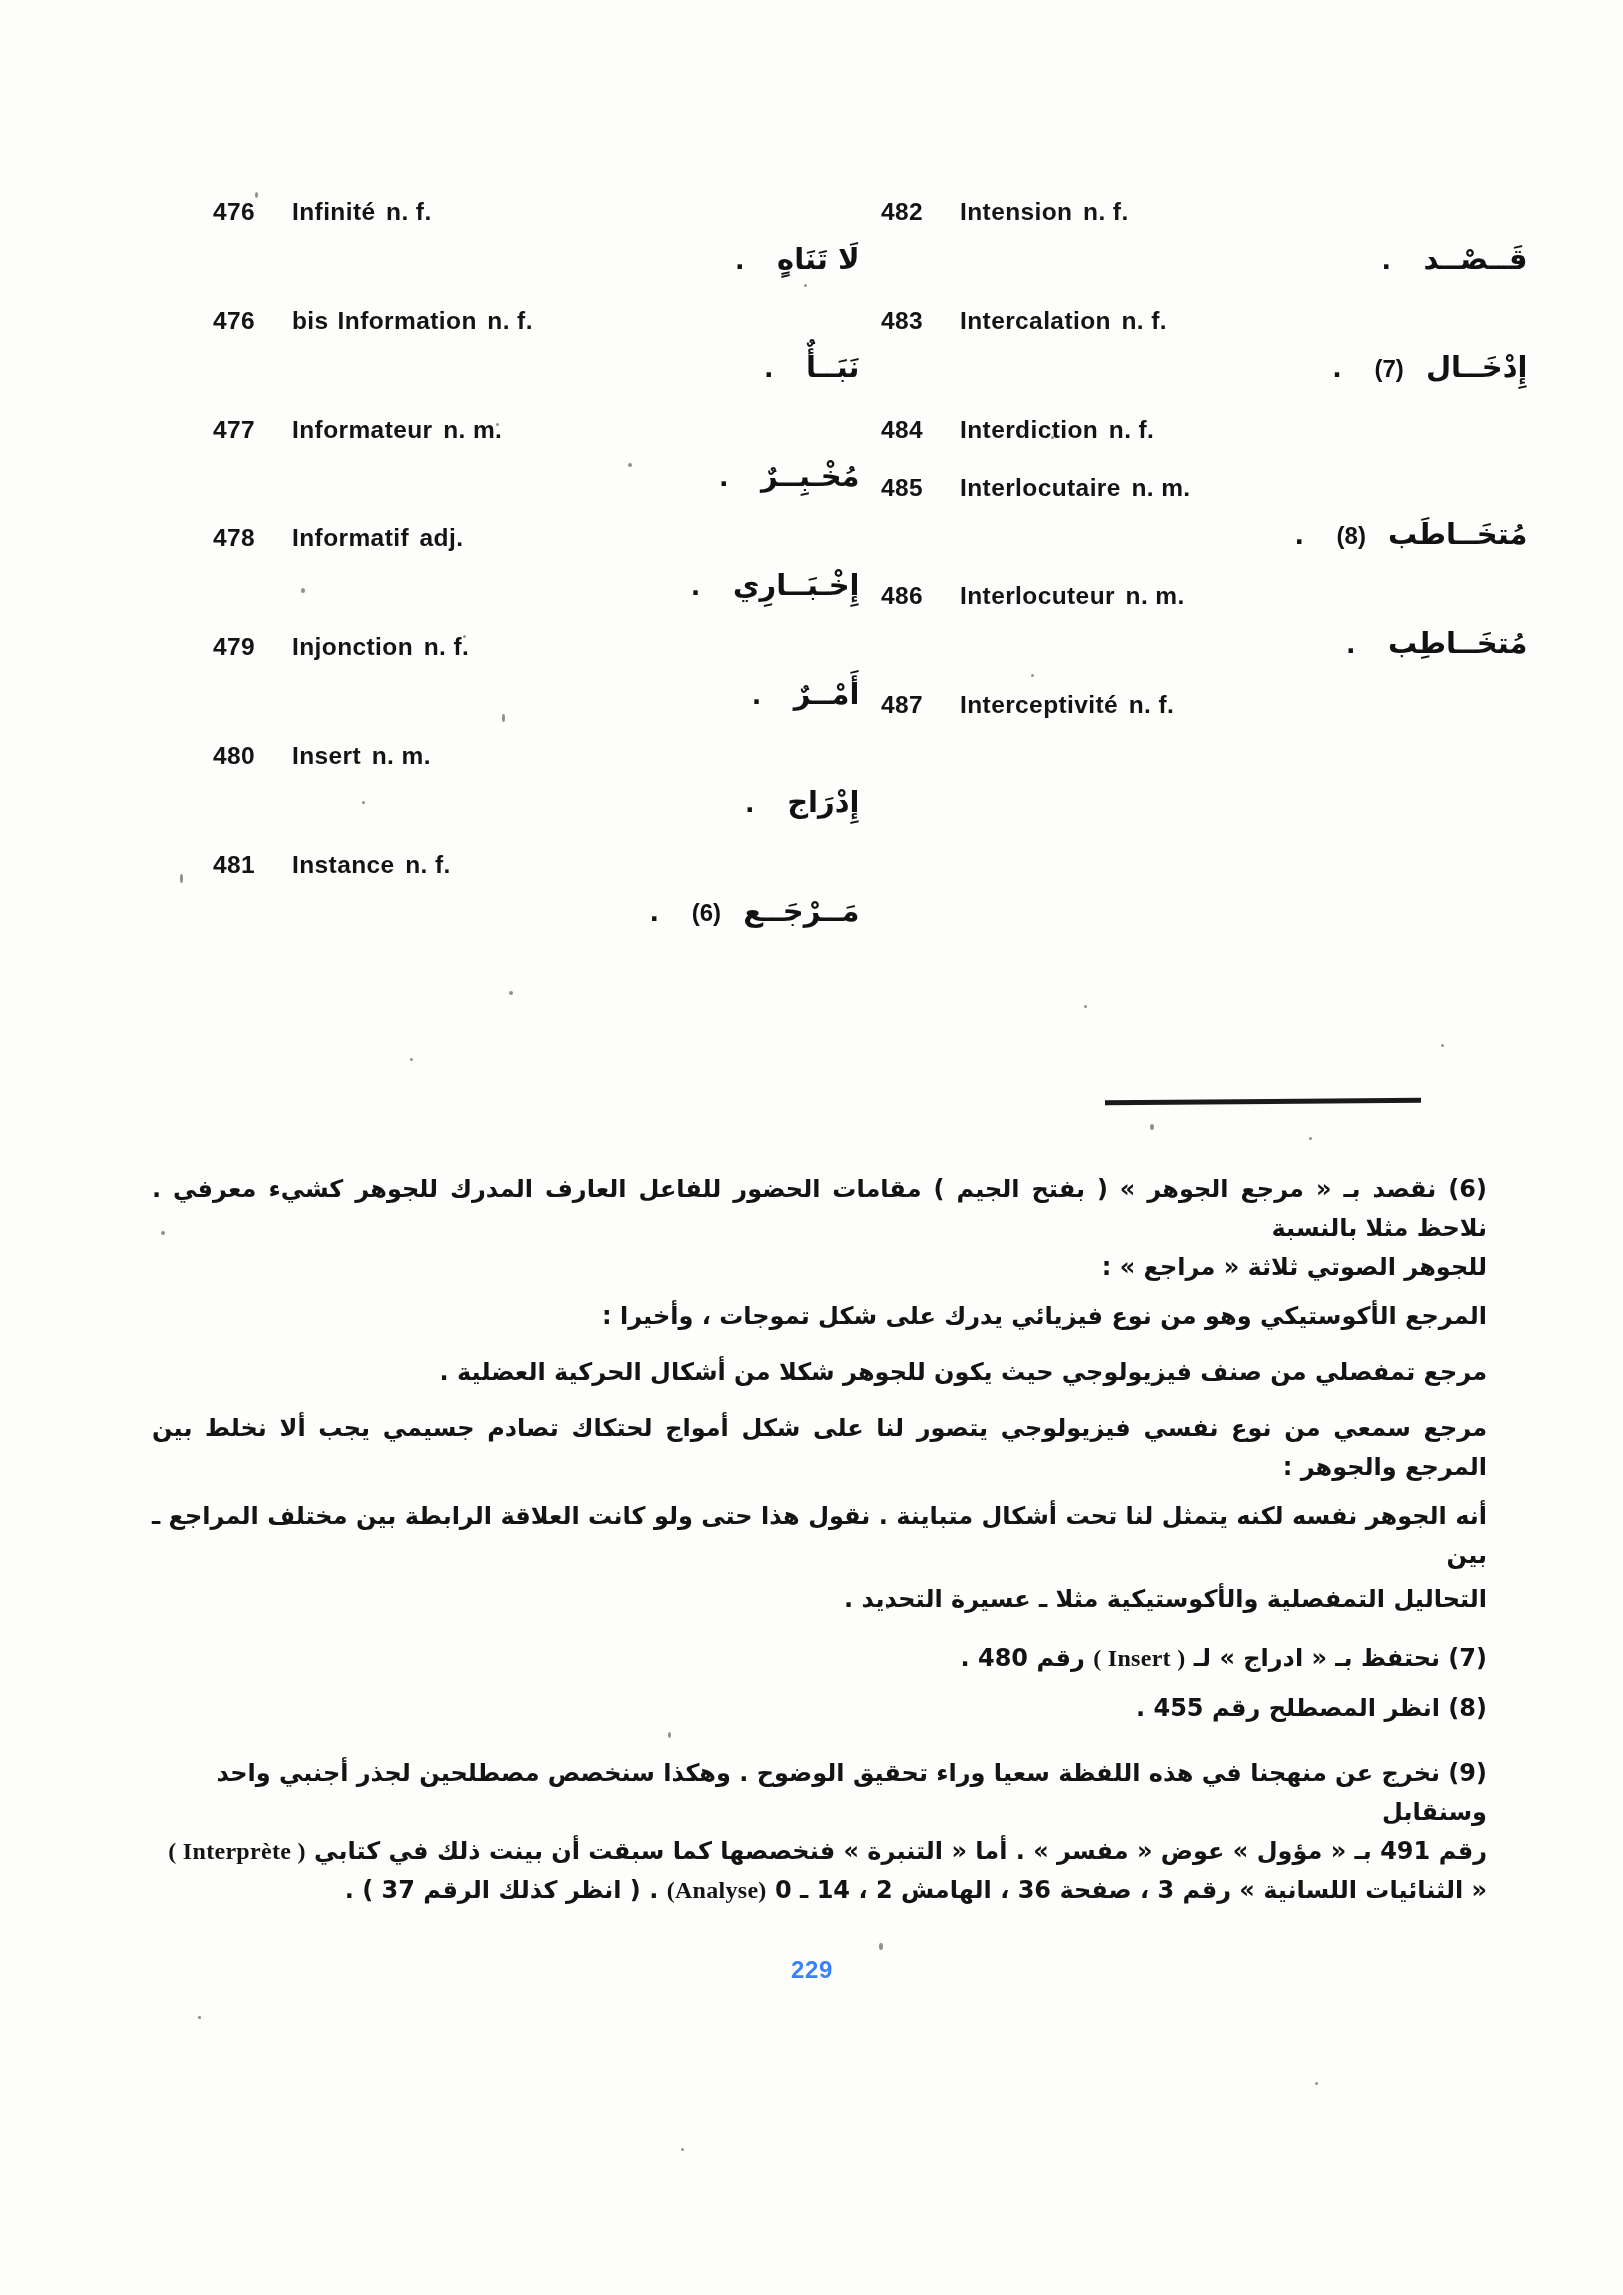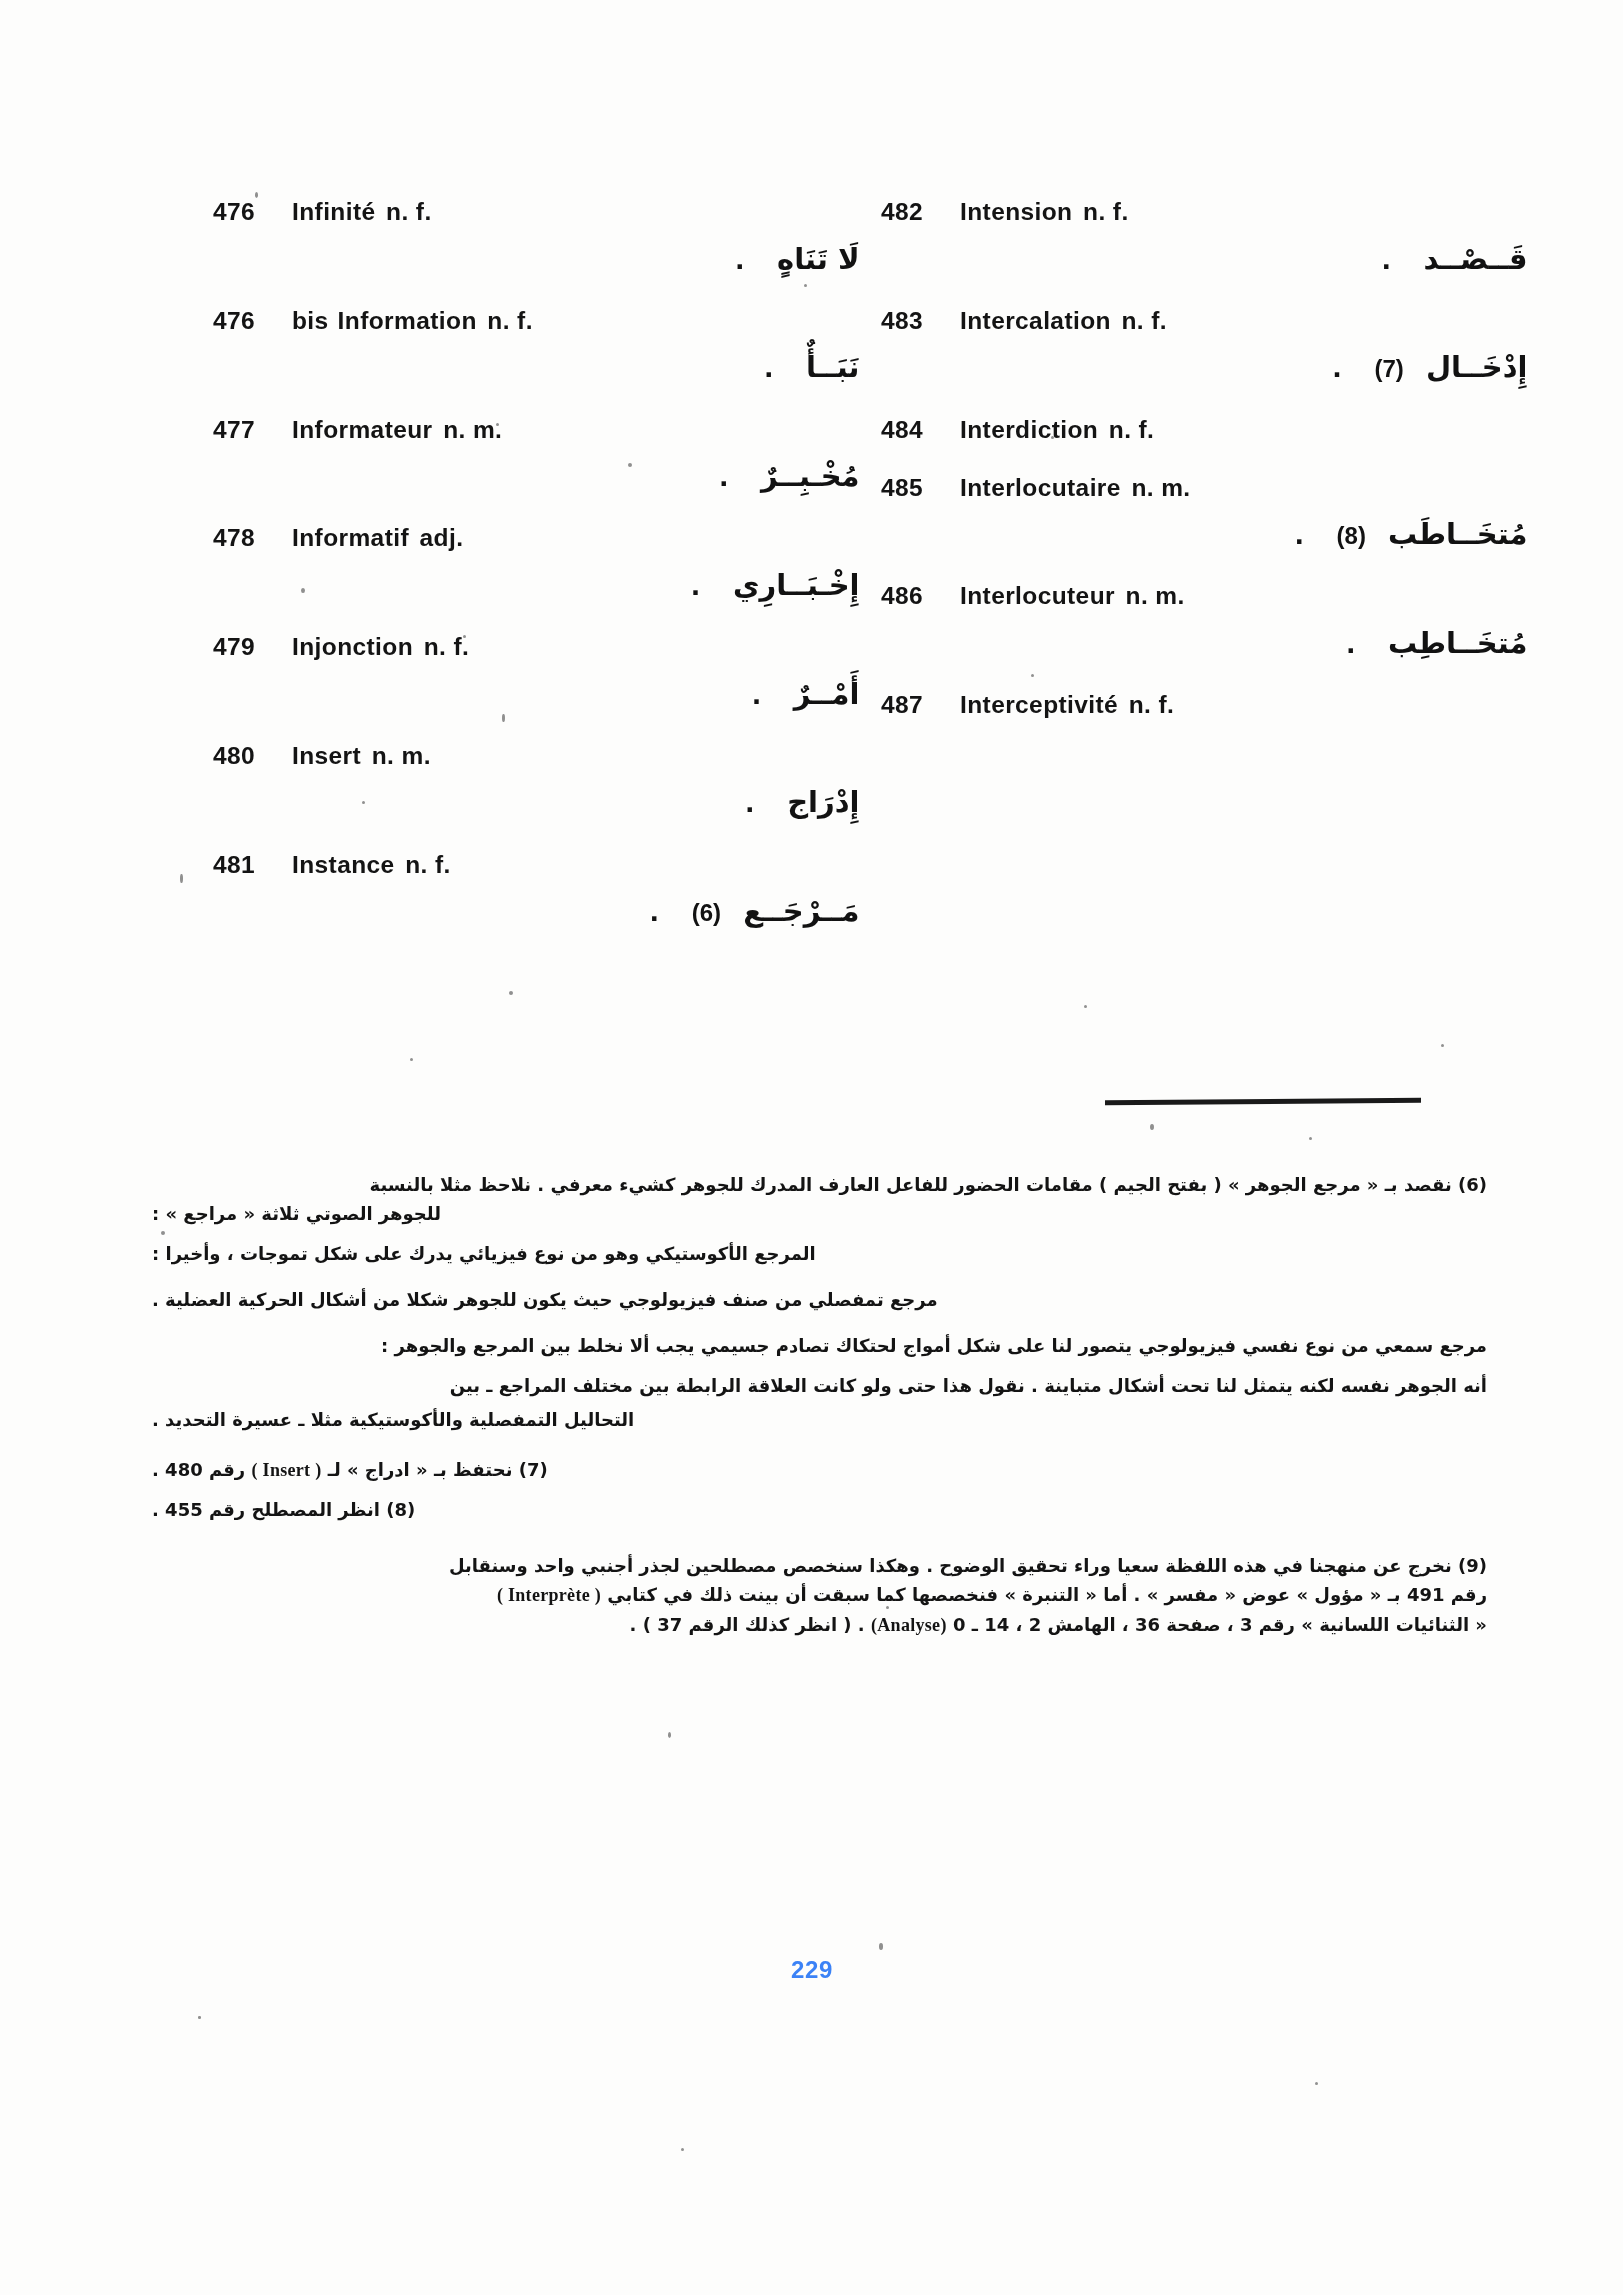--- a/index.html
+++ b/index.html
@@ -107,31 +107,31 @@
     position: absolute;
     left: 152px;
     top: 1170px;
     width: 1335px;
     direction: rtl;
     text-align: justify;
     font-family: "DejaVu Sans", "Liberation Sans", sans-serif;
     color: #141414;
   }
   .note {
-    font-size: 18px;
+    font-size: 24px;
     font-weight: 700;
     line-height: 1.62;
     margin-bottom: 10.6px;
     letter-spacing: 0.1px;
   }
   .note.tight { margin-bottom: 5.3px; }
   .note.gap-top { margin-top: 17px; }
   .note.small-gap { margin-bottom: 20px; }
   .note-center {
-    text-align: left;
+    text-align: right;
   }
   .latin {
     font-family: "Liberation Serif", serif;
     font-weight: 700;
     direction: ltr;
     display: inline-block;
     letter-spacing: 0.3px;
   }
   .note-9 {
     margin-top: 26.4px;

